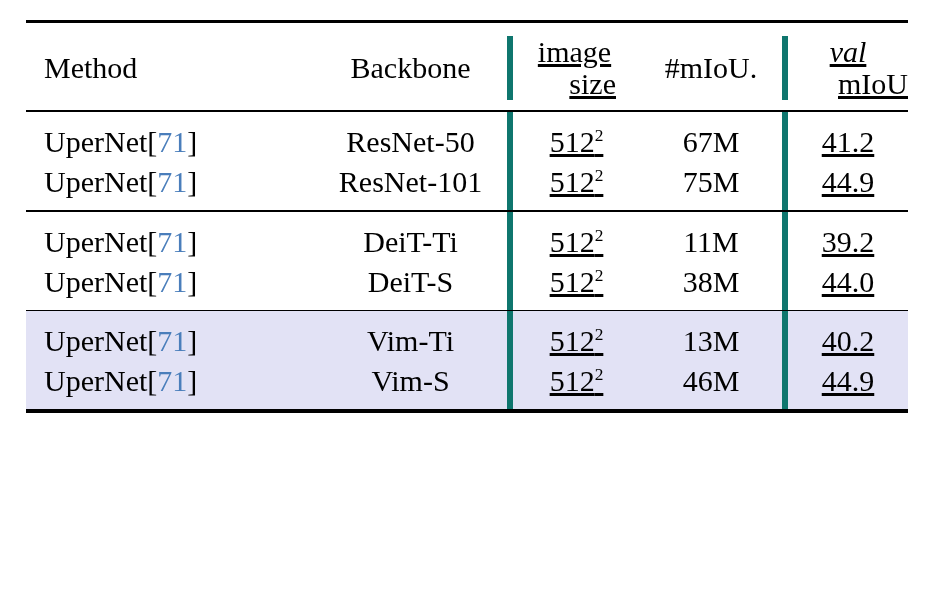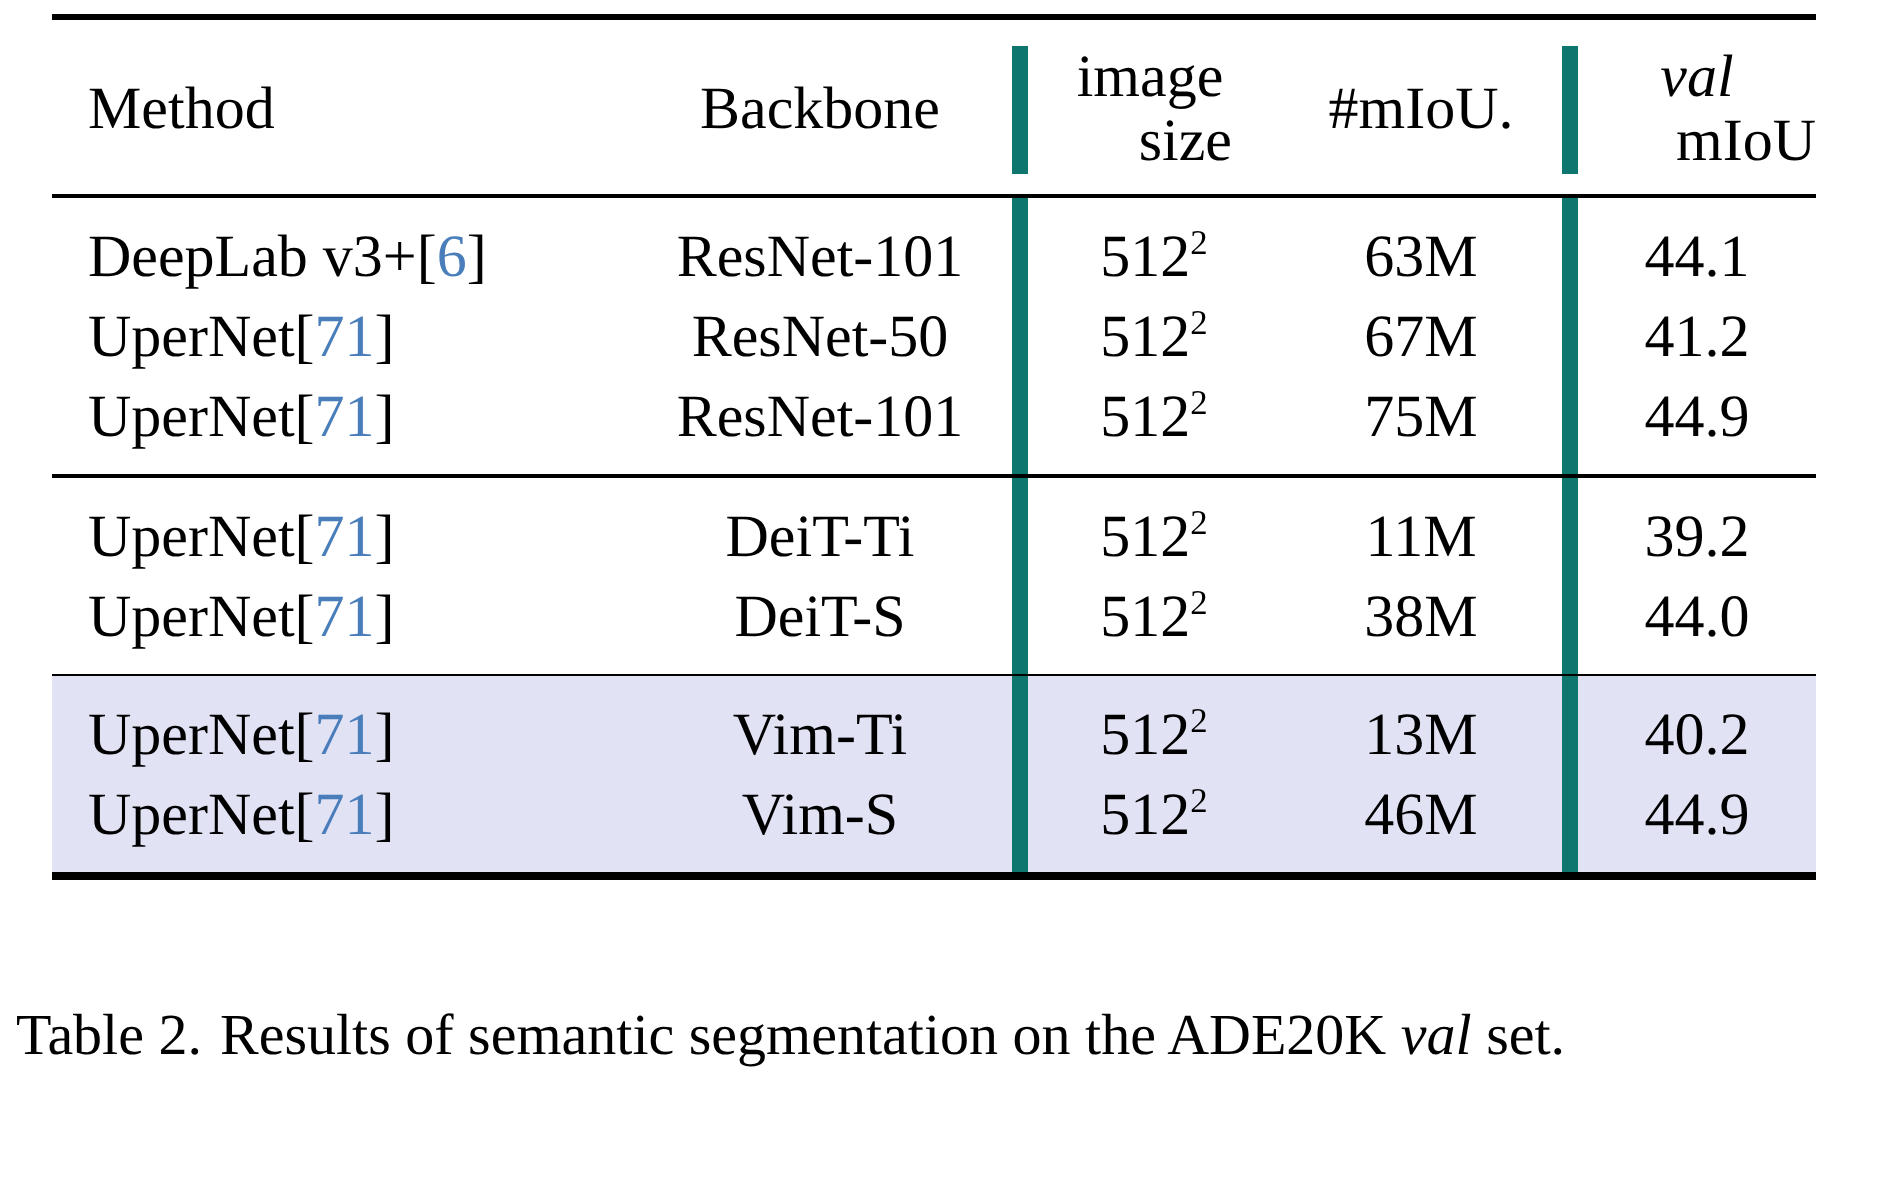--- a/index.html
+++ b/index.html
@@ -20,21 +20,21 @@
     position: absolute;
     left: 0; top: 0;
     width: 946px;
     height: 591px;
   }
 
   
   .table-wrap {
     position: absolute;
     left: 26px;
-    top: 7px;
+    top: 20px;
     width: 882px;
   }
 
   table.results {
     border-collapse: collapse;
     width: 882px;
     table-layout: fixed;
   }
 
   table.results td,
@@ -83,21 +83,21 @@
   .hdr-imgsize .l1 { padding-right: 4px; }
   .hdr-imgsize .l2 { padding-right: 24px; }
   .hdr-miou .l1 { }
   .hdr-miou .l2 { }
 
   .hdr-param-cell {
     vertical-align: middle;
   }
 
   
-  .vsep-left  { border-left: 8px solid #0f766e; }
+  .vsep-left  { border-left: 6px solid #0f766e; text-decoration: underline; }
 
   
   .data-row td {
     height: 40px;
     font-size: 31px;
     text-align: center;
     white-space: nowrap;
   }
   .data-row td.cell-method {
     text-align: left;
@@ -195,27 +195,20 @@
       </colgroup>
       <tbody>
         <tr class="row-pad-top">
           <td></td>
           <td></td>
           <td class="vsep-left"></td>
           <td></td>
           <td class="vsep-left"></td>
         </tr>
 
-        <tr class="data-row">
-          <td class="cell-method"><span>DeepLab v3+</span><span class="brk">[</span><span class="cite">6</span><span class="brk">]</span></td>
-          <td class="cell-backbone">ResNet-101</td>
-          <td class="vsep-left cell-imgsize"><span>512</span><sup class="sq">2</sup></td>
-          <td class="cell-param">63M</td>
-          <td class="vsep-left cell-miou">44.1</td>
-        </tr>
 
         <tr class="data-row">
           <td class="cell-method"><span>UperNet</span><span class="brk">[</span><span class="cite">71</span><span class="brk">]</span></td>
           <td class="cell-backbone">ResNet-50</td>
           <td class="vsep-left cell-imgsize"><span>512</span><sup class="sq">2</sup></td>
           <td class="cell-param">67M</td>
           <td class="vsep-left cell-miou">41.2</td>
         </tr>
 
         <tr class="data-row">
@@ -323,17 +316,14 @@
           <td></td>
           <td class="vsep-left"></td>
         </tr>
       </tbody>
     </table>
 
     <div class="rule-thick-bot"></div>
 
   </div>
 
-  <div class="caption">
-    <span>Table 2.</span><span class="sp"></span><span>Results of semantic segmentation on the ADE20K</span> <span class="ital">val</span> <span>set.</span>
-  </div>
 
 </div>
 
 </body></html>

